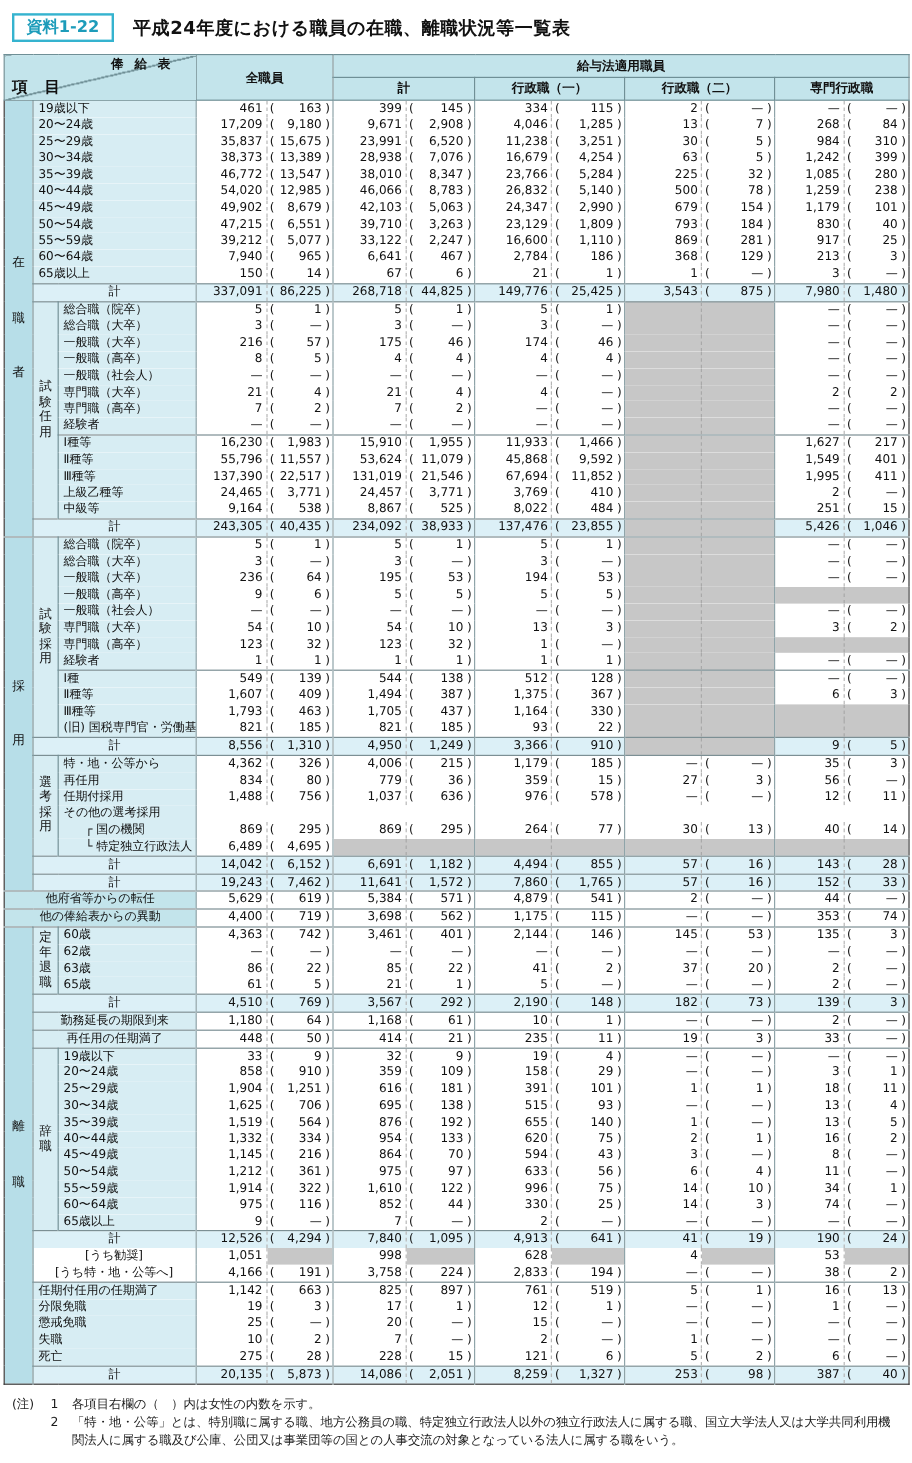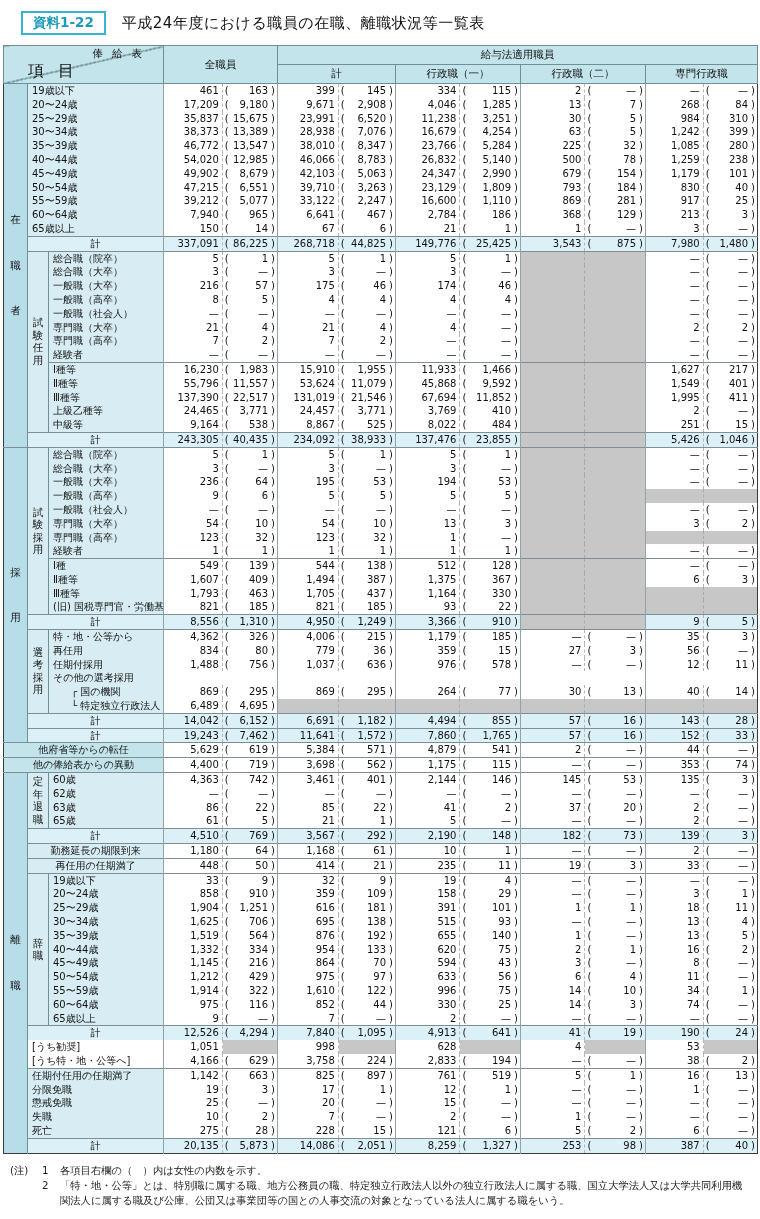--- a/index.html
+++ b/index.html
@@ -5,47 +5,47 @@
   :root{
     --accent:#35b3cf; --headbg:#c3e4eb; --lblbg:#d7edf3; --grpbg:#b7dee8;
     --totbg:#dcf0f7; --grey:#c7c7c7; --line:#7c8f94; --colline:#8fa4a9; --dash:#b6b6b6;
   }
   *{box-sizing:border-box}
   html,body{margin:0;padding:0}
   body{width:760px;height:1219px;background:#fff;color:#111;
        font-family:"DejaVu Sans","Liberation Sans",sans-serif;overflow:hidden}
   .page{padding:6px 3px 0 3px}
 
-  .titlebar{display:flex;align-items:center;gap:16px;margin:4px 0 9px 18px;height:26px}
+  .titlebar{display:flex;align-items:center;gap:16px;margin:4px 0 9px 7px;height:26px}
   .badge{border:2px solid var(--accent);color:#1d9cba;font-size:13.5px;font-weight:bold;
          padding:1px 10px;white-space:nowrap}
-  .pagetitle{font-size:15px;font-weight:normal;margin:0;letter-spacing:.5px}
+  .pagetitle{font-size:15px;font-weight:bold;margin:0;letter-spacing:.5px}
 
   table{border-collapse:collapse;table-layout:fixed;width:754px;font-size:10px;
         border:1.4px solid #3a3a3a}
-  th{background:var(--headbg);border:1px solid #6f8f96;font-size:10.5px;font-weight:normal;
+  th{background:var(--headbg);border:1px solid #6f8f96;font-size:10.5px;font-weight:bold;
      padding:0;height:19px;overflow:hidden}
   th.corner{position:relative;
      background:linear-gradient(to bottom right,var(--headbg) calc(50% - .7px),#6f8f96 calc(50% - .7px),#6f8f96 calc(50% + .7px),var(--headbg) calc(50% + .7px))}
   .c-top{position:absolute;top:1px;right:12px;letter-spacing:9px;font-size:10.5px}
-  .c-bot{position:absolute;bottom:1px;left:24px;letter-spacing:14px;font-size:16px}
+  .c-bot{position:absolute;bottom:1px;left:6px;letter-spacing:14px;font-size:13px}
 
   td{height:13.8px;line-height:13.8px;padding:0;overflow:hidden;white-space:nowrap}
   tr.bt td{border-top:1px solid var(--line)}
 
   td.gcell{background:var(--grpbg);border-right:1px solid #6f8f96;vertical-align:middle}
   td.scell{background:var(--lblbg);border-right:1px solid #6f8f96;vertical-align:middle}
   .vtxt{display:flex;flex-direction:column;align-items:center;justify-content:center;
         font-size:10.5px;line-height:11.5px}
   .gv span + span{margin-top:34px}
   .sv span + span{margin-top:1px}
 
   td.lbl{background:var(--lblbg);border-right:1px solid var(--colline);padding-left:4px;font-size:10px}
   td.lbl.ac{text-align:center;padding-left:0}
-  td.lbl.ar{text-align:left;padding-right:5px}
+  td.lbl.ar{text-align:center;padding-right:5px}
   td.lbl.wb{background:#fff}
   td.lbl.hb{background:var(--headbg)}
   td.lbl.xs{font-size:10px}
   td.lbl.ind{padding-left:22px}
 
   td.d{border-right:1px solid var(--colline)}
   td.d:last-child{border-right:none}
   td.d .n{display:inline-block;width:52%;height:13.8px;text-align:right;padding-right:3px;
           border-right:1px dashed var(--dash);vertical-align:top}
   td.d .p{display:inline-flex;width:48%;height:13.8px;vertical-align:top;padding:0 2px 0 2px}
@@ -1759,21 +1759,21 @@
           <td class="d"><span class="n">8</span><span class="p">
               <i>(</i>
               <b>—</b>
               <i class="cp">)</i>
             </span></td>
         </tr>
         <tr>
           <td class="lbl" colspan="1">50〜54歳</td>
           <td class="d"><span class="n">1,212</span><span class="p">
               <i>(</i>
-              <b>429</b>
+              <b>361</b>
               <i class="cp">)</i>
             </span></td>
           <td class="d"><span class="n">975</span><span class="p">
               <i>(</i>
               <b>97</b>
               <i class="cp">)</i>
             </span></td>
           <td class="d"><span class="n">633</span><span class="p">
               <i>(</i>
               <b>56</b>
@@ -1907,21 +1907,21 @@
           <td class="d"><span class="n">1,051</span><span class="p pg"></span></td>
           <td class="d"><span class="n">998</span><span class="p pg"></span></td>
           <td class="d"><span class="n">628</span><span class="p pg"></span></td>
           <td class="d"><span class="n">4</span><span class="p pg"></span></td>
           <td class="d"><span class="n">53</span><span class="p pg"></span></td>
         </tr>
         <tr>
           <td class="lbl ar wb" colspan="2">[うち特・地・公等へ]</td>
           <td class="d"><span class="n">4,166</span><span class="p">
               <i>(</i>
-              <b>629</b>
+              <b>191</b>
               <i class="cp">)</i>
             </span></td>
           <td class="d"><span class="n">3,758</span><span class="p">
               <i>(</i>
               <b>224</b>
               <i class="cp">)</i>
             </span></td>
           <td class="d"><span class="n">2,833</span><span class="p">
               <i>(</i>
               <b>194</b>

